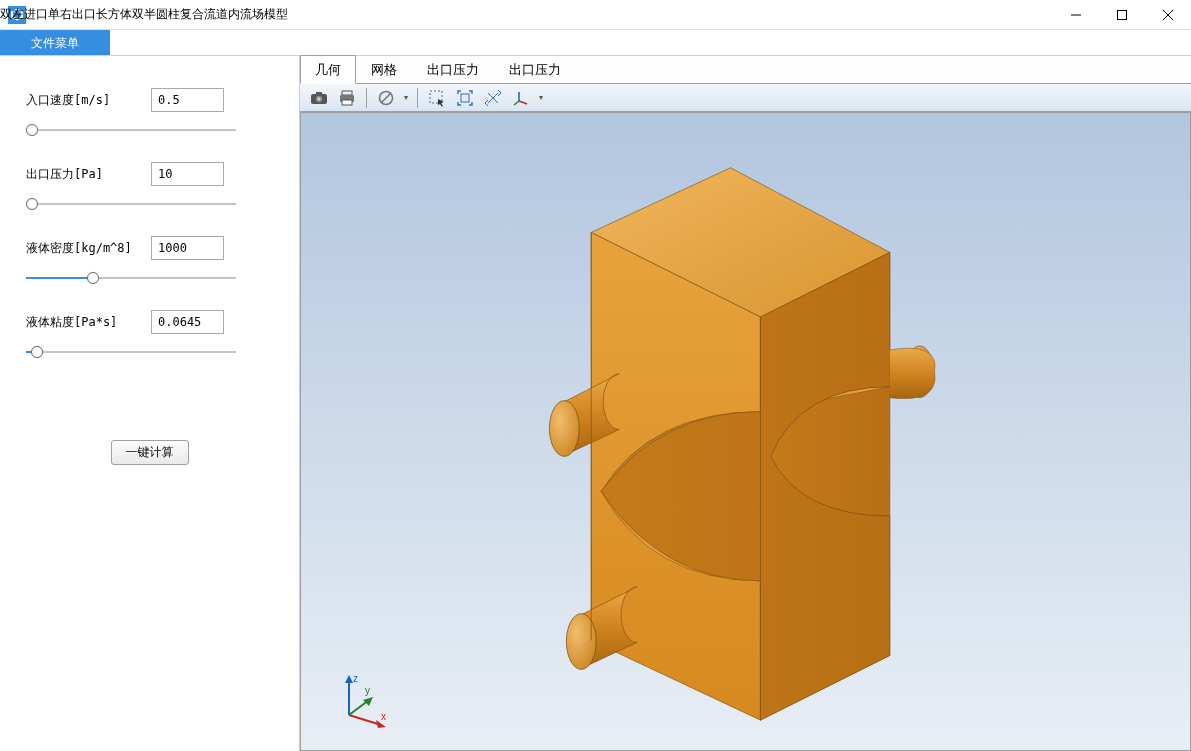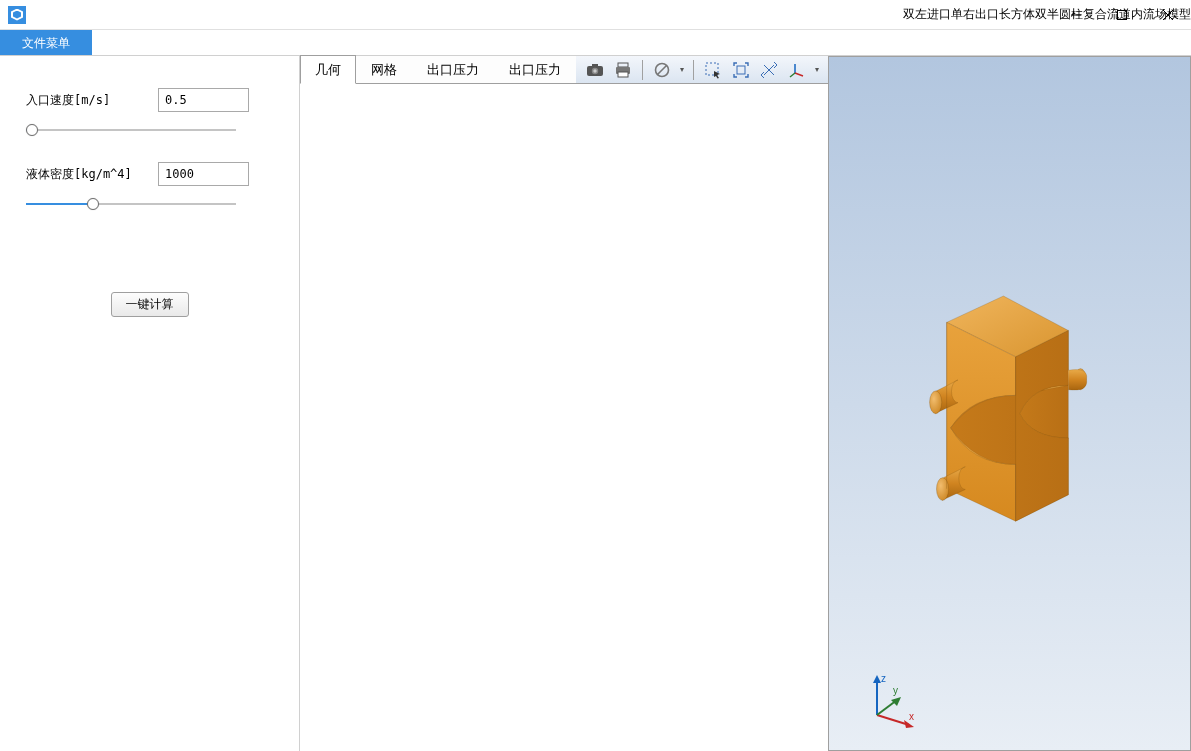--- a/index.html
+++ b/index.html
@@ -35,42 +35,42 @@
 .titlebar .app-icon::after {
   content: '';
   position: absolute;
   inset: 5px;
   background: #368ee0;
   clip-path: polygon(50% 0, 100% 25%, 100% 75%, 50% 100%, 0 75%, 0 25%);
 }
 .titlebar .title {
   position: absolute;
   left: 0; right: 0;
-  text-align: right;
+  text-align: left;
   font-size: 12px;
   color: #000;
   pointer-events: none;
 }
 .titlebar .win-controls {
   margin-left: auto;
   display: flex;
 }
 .titlebar .win-btn {
   width: 46px; height: 30px;
   display: flex; align-items: center; justify-content: center;
   color: #000;
 }
 .menubar {
   height: 26px;
   background: #fff;
   border-bottom: 1px solid #d0d0d0;
   display: flex;
 }
 .menubar .menu-item {
-  padding: 0 22px;
+  padding: 0 31px;
   line-height: 26px;
   background: #368ee0;
   color: #fff;
   font-size: 12px;
 }
 .main {
   display: flex;
   height: calc(751px - 30px - 26px);
 }
 .left-panel {
@@ -78,30 +78,30 @@
   background: #fff;
   padding: 32px 26px 10px 26px;
   border-right: 1px solid #d0d0d0;
 }
 .param-row {
   margin-bottom: 24px;
 }
 .param-top {
   display: flex;
   align-items: center;
-  gap: 22px;
+  gap: 15px;
 }
 .param-label {
   width: 110px;
   font-size: 12px;
   font-family: "SimSun", monospace;
   white-space: nowrap;
 }
 .param-input {
-  width: 91px;
+  width: 73px;
   height: 24px;
   border: 1px solid #a9a9a9;
   padding: 0 6px;
   font-family: "SimSun", monospace;
   font-size: 12px;
 }
 .slider {
   margin-top: 10px;
   width: 210px;
   height: 16px;
@@ -136,20 +136,21 @@
   padding: 3px 14px;
   background: linear-gradient(#fdfdfd, #e9e9e9);
   border: 1px solid #9f9f9f;
   border-radius: 3px;
   font-size: 12px;
   font-family: Liberation Sans, sans-serif;
 }
 .right-panel {
   flex: 1;
   display: flex;
+  flex-direction: column;
 }
 .tabs {
   height: 28px;
   display: flex;
   align-items: flex-end;
   border-bottom: 1px solid #9f9f9f;
   background: #fdfdfd;
 }
 .tabs .tab {
   padding: 5px 14px 4px;
@@ -249,33 +250,55 @@
         <span class="param-label">入口速度[m/s]</span>
         <input class="param-input" value="0.5" style="">
       </div>
       <div class="slider">
         <div class="track"></div>
           <div class="fill" style="width:3%"></div>
           <div class="thumb" style="left:calc(3% - 6px)"></div>
       </div>
     </div>
 
-
     <div class="param-row">
       <div class="param-top">
-        <span class="param-label">液体密度[kg/m^4]</span>
+        <span class="param-label">出口压力[Pa]</span>
+        <input class="param-input" value="10" style="">
+      </div>
+      <div class="slider">
+        <div class="track"></div>
+          <div class="fill" style="width:3%"></div>
+          <div class="thumb" style="left:calc(3% - 6px)"></div>
+      </div>
+    </div>
+
+    <div class="param-row">
+      <div class="param-top">
+        <span class="param-label">液体密度[kg/m^8]</span>
         <input class="param-input" value="1000" style="">
       </div>
       <div class="slider">
         <div class="track"></div>
           <div class="fill" style="width:32%"></div>
           <div class="thumb" style="left:calc(32% - 6px)"></div>
       </div>
     </div>
 
+    <div class="param-row">
+      <div class="param-top">
+        <span class="param-label">液体粘度[Pa*s]</span>
+        <input class="param-input" value="0.0645" style="">
+      </div>
+      <div class="slider">
+        <div class="track"></div>
+          <div class="fill" style="width:5%"></div>
+          <div class="thumb" style="left:calc(5% - 6px)"></div>
+      </div>
+    </div>
 
     <button class="compute-btn">一键计算</button>
   </div>
 
   <div class="right-panel">
 
     <div class="tabs">
       <div class="tab active">几何</div>
       <div class="tab">网格</div>
       <div class="tab">出口压力</div>

